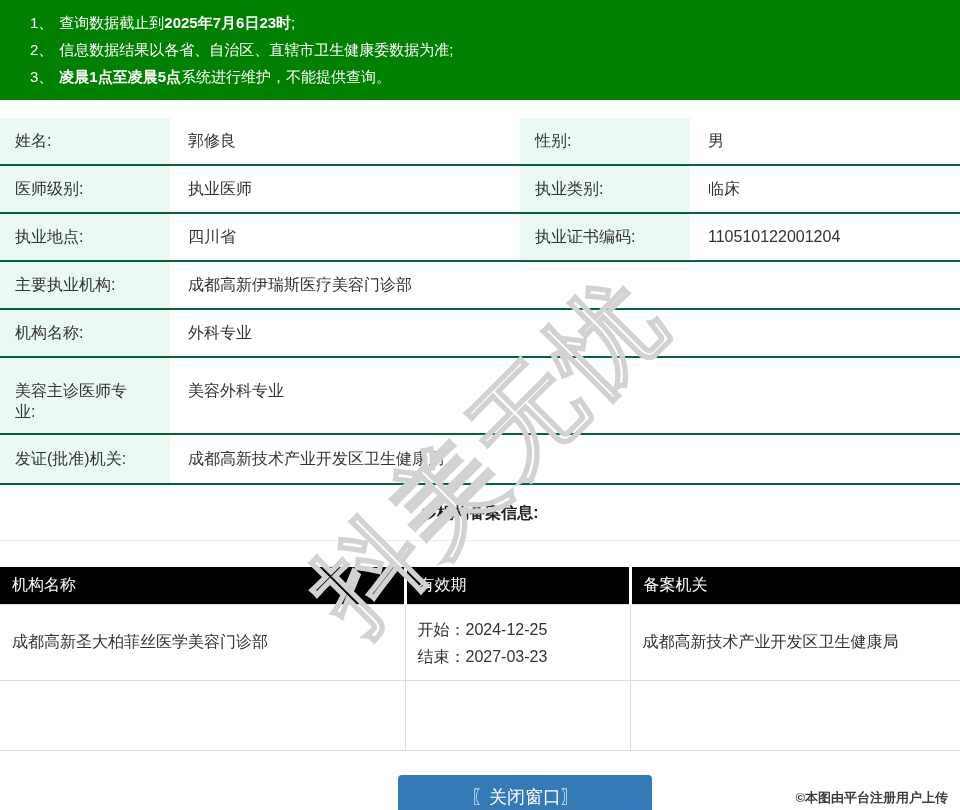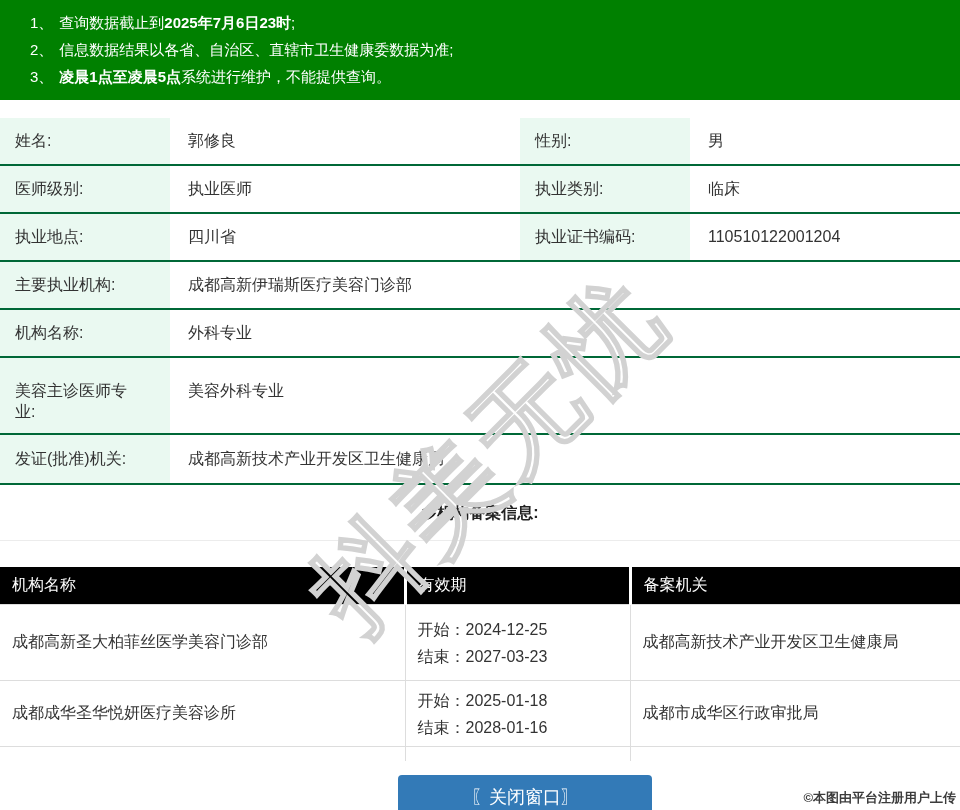--- a/index.html
+++ b/index.html
@@ -52,21 +52,21 @@
 
   
   .close-btn{
     display:block;margin:14px 0 0 398px;width:254px;height:44px;
     background:#337ab7;color:#fff;border:none;border-radius:4px;
     font-size:18px;font-family:inherit;cursor:pointer;
   }
 
   
   .copyright{
-    position:absolute;right:4px;bottom:3px;font-size:13px;font-weight:bold;color:#3c3c3c;
+    position:absolute;right:12px;bottom:3px;font-size:13px;font-weight:bold;color:#3c3c3c;
     text-shadow:-1px -1px 0 #fff,1px -1px 0 #fff,-1px 1px 0 #fff,1px 1px 0 #fff;
   }
 
   
   .watermark{
     position:absolute;left:245px;top:385px;width:490px;text-align:center;
     font-size:105px;font-weight:bold;letter-spacing:6px;
     color:transparent;-webkit-text-stroke:2px #d2d2d2;
     transform:rotate(-45deg);pointer-events:none;z-index:5;white-space:nowrap;
   }
@@ -144,28 +144,20 @@
         <th>备案机关</th>
       </tr>
       <tr class="r1">
         <td>成都高新圣大柏菲丝医学美容门诊部</td>
         <td>
           <div class="date-line">开始：2024-12-25</div>
           <div class="date-line">结束：2027-03-23</div>
         </td>
         <td>成都高新技术产业开发区卫生健康局</td>
       </tr>
-      <tr class="r2">
-        <td>成都成华圣华悦妍医疗美容诊所</td>
-        <td>
-          <div class="date-line">开始：2025-01-18</div>
-          <div class="date-line">结束：2028-01-16</div>
-        </td>
-        <td>成都市成华区行政审批局</td>
-      </tr>
       <tr class="r3">
         <td></td>
         <td>
 
           <div class="date-line"></div>
         </td>
         <td></td>
       </tr>
     </tbody>
       </table>

